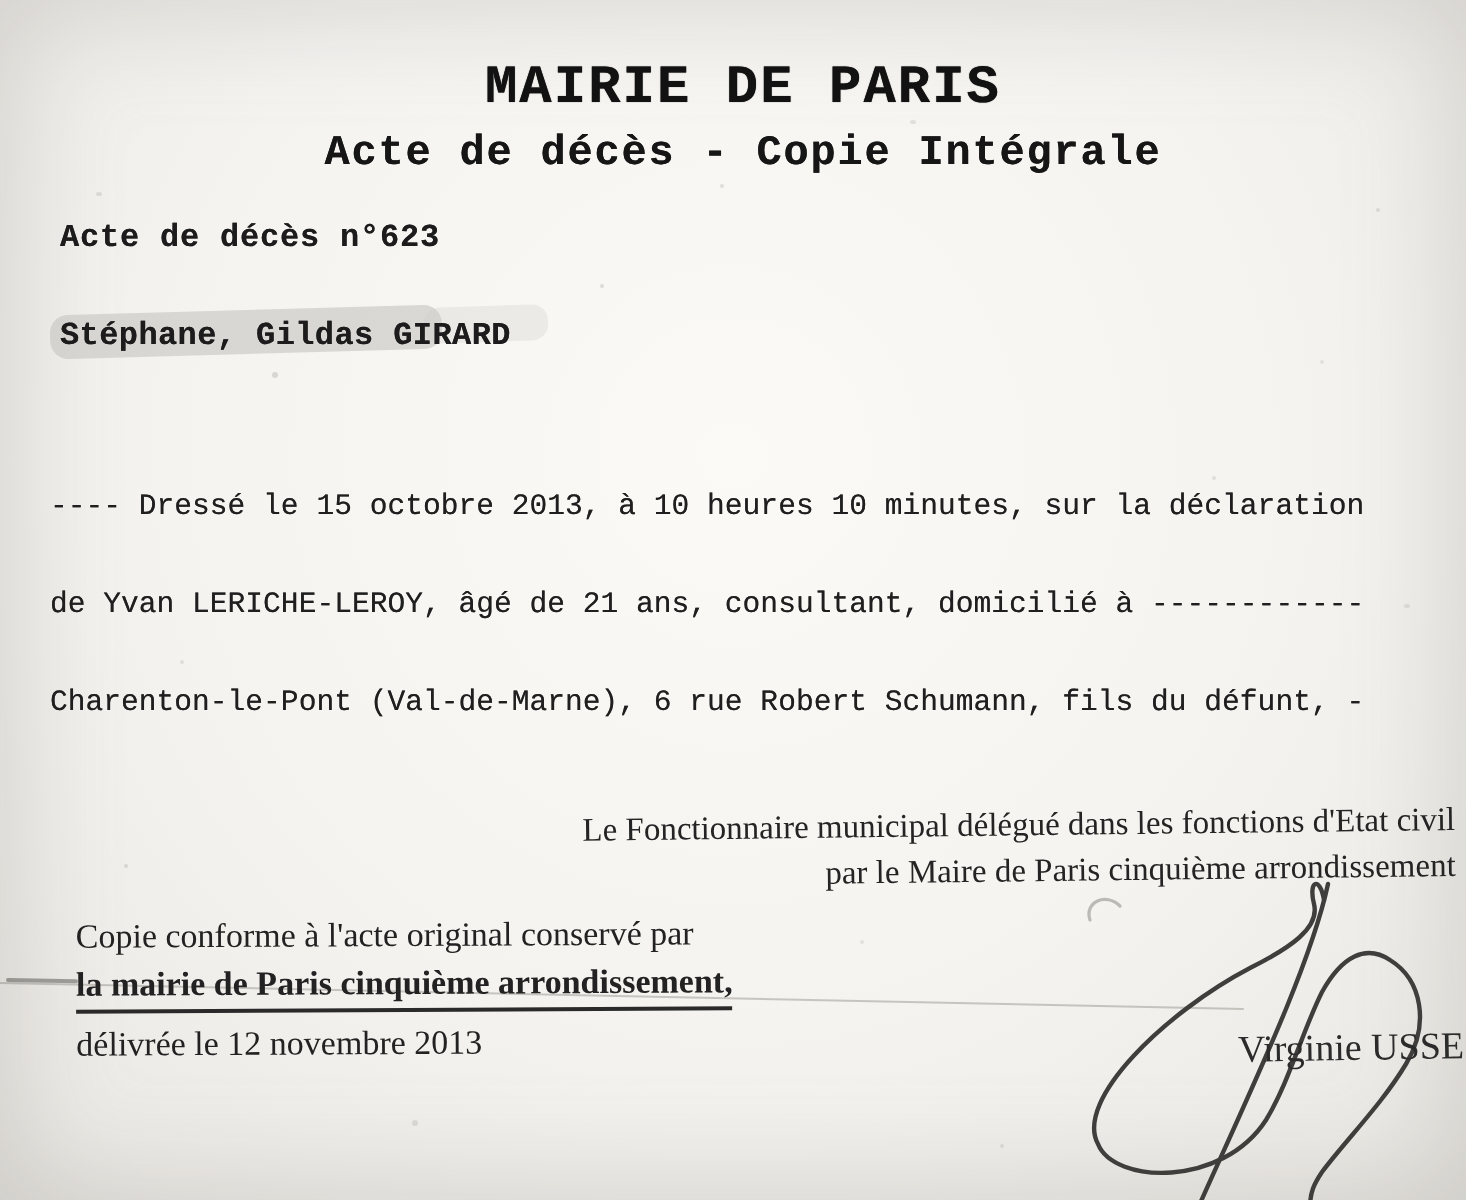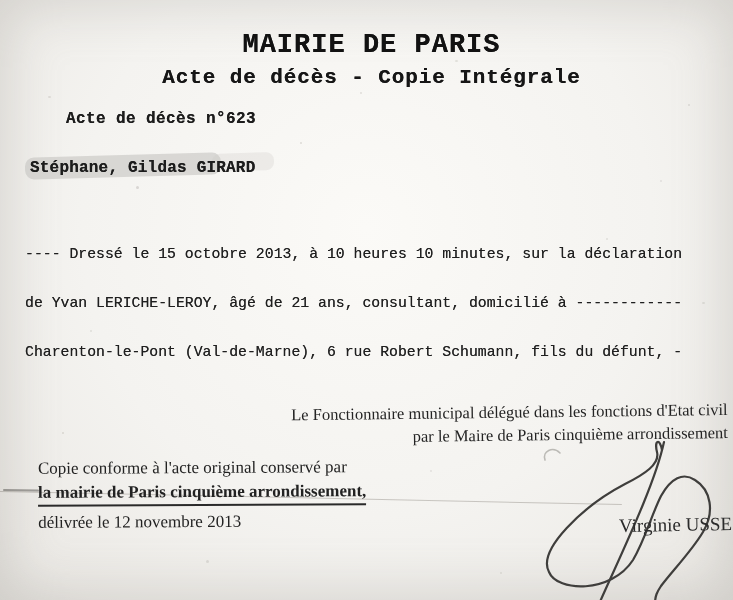--- a/index.html
+++ b/index.html
@@ -21,21 +21,20 @@
   }
   .hdr-sub{
     margin-top:6px;font-size:21px;font-weight:bold;letter-spacing:.9px;
     color:#161616;text-shadow:0 0 .3px rgba(10,10,10,.85);
   }
   
   .act-no{
     position:absolute;left:30px;top:110px;
     font-size:16px;font-weight:bold;letter-spacing:.4px;
     text-shadow:0 0 .3px rgba(10,10,10,.8);
-    margin-left:36px;
   }
   
   .name-wrap{position:absolute;left:30px;top:159px;}
   .hl-band{
     position:absolute;left:-5px;top:-4px;width:196px;height:22px;
     background:#c7c5c1;opacity:.62;border-radius:9px;
     transform:rotate(-1.6deg);
   }
   .hl-band2{
     position:absolute;left:182px;top:-6px;width:62px;height:18px;

